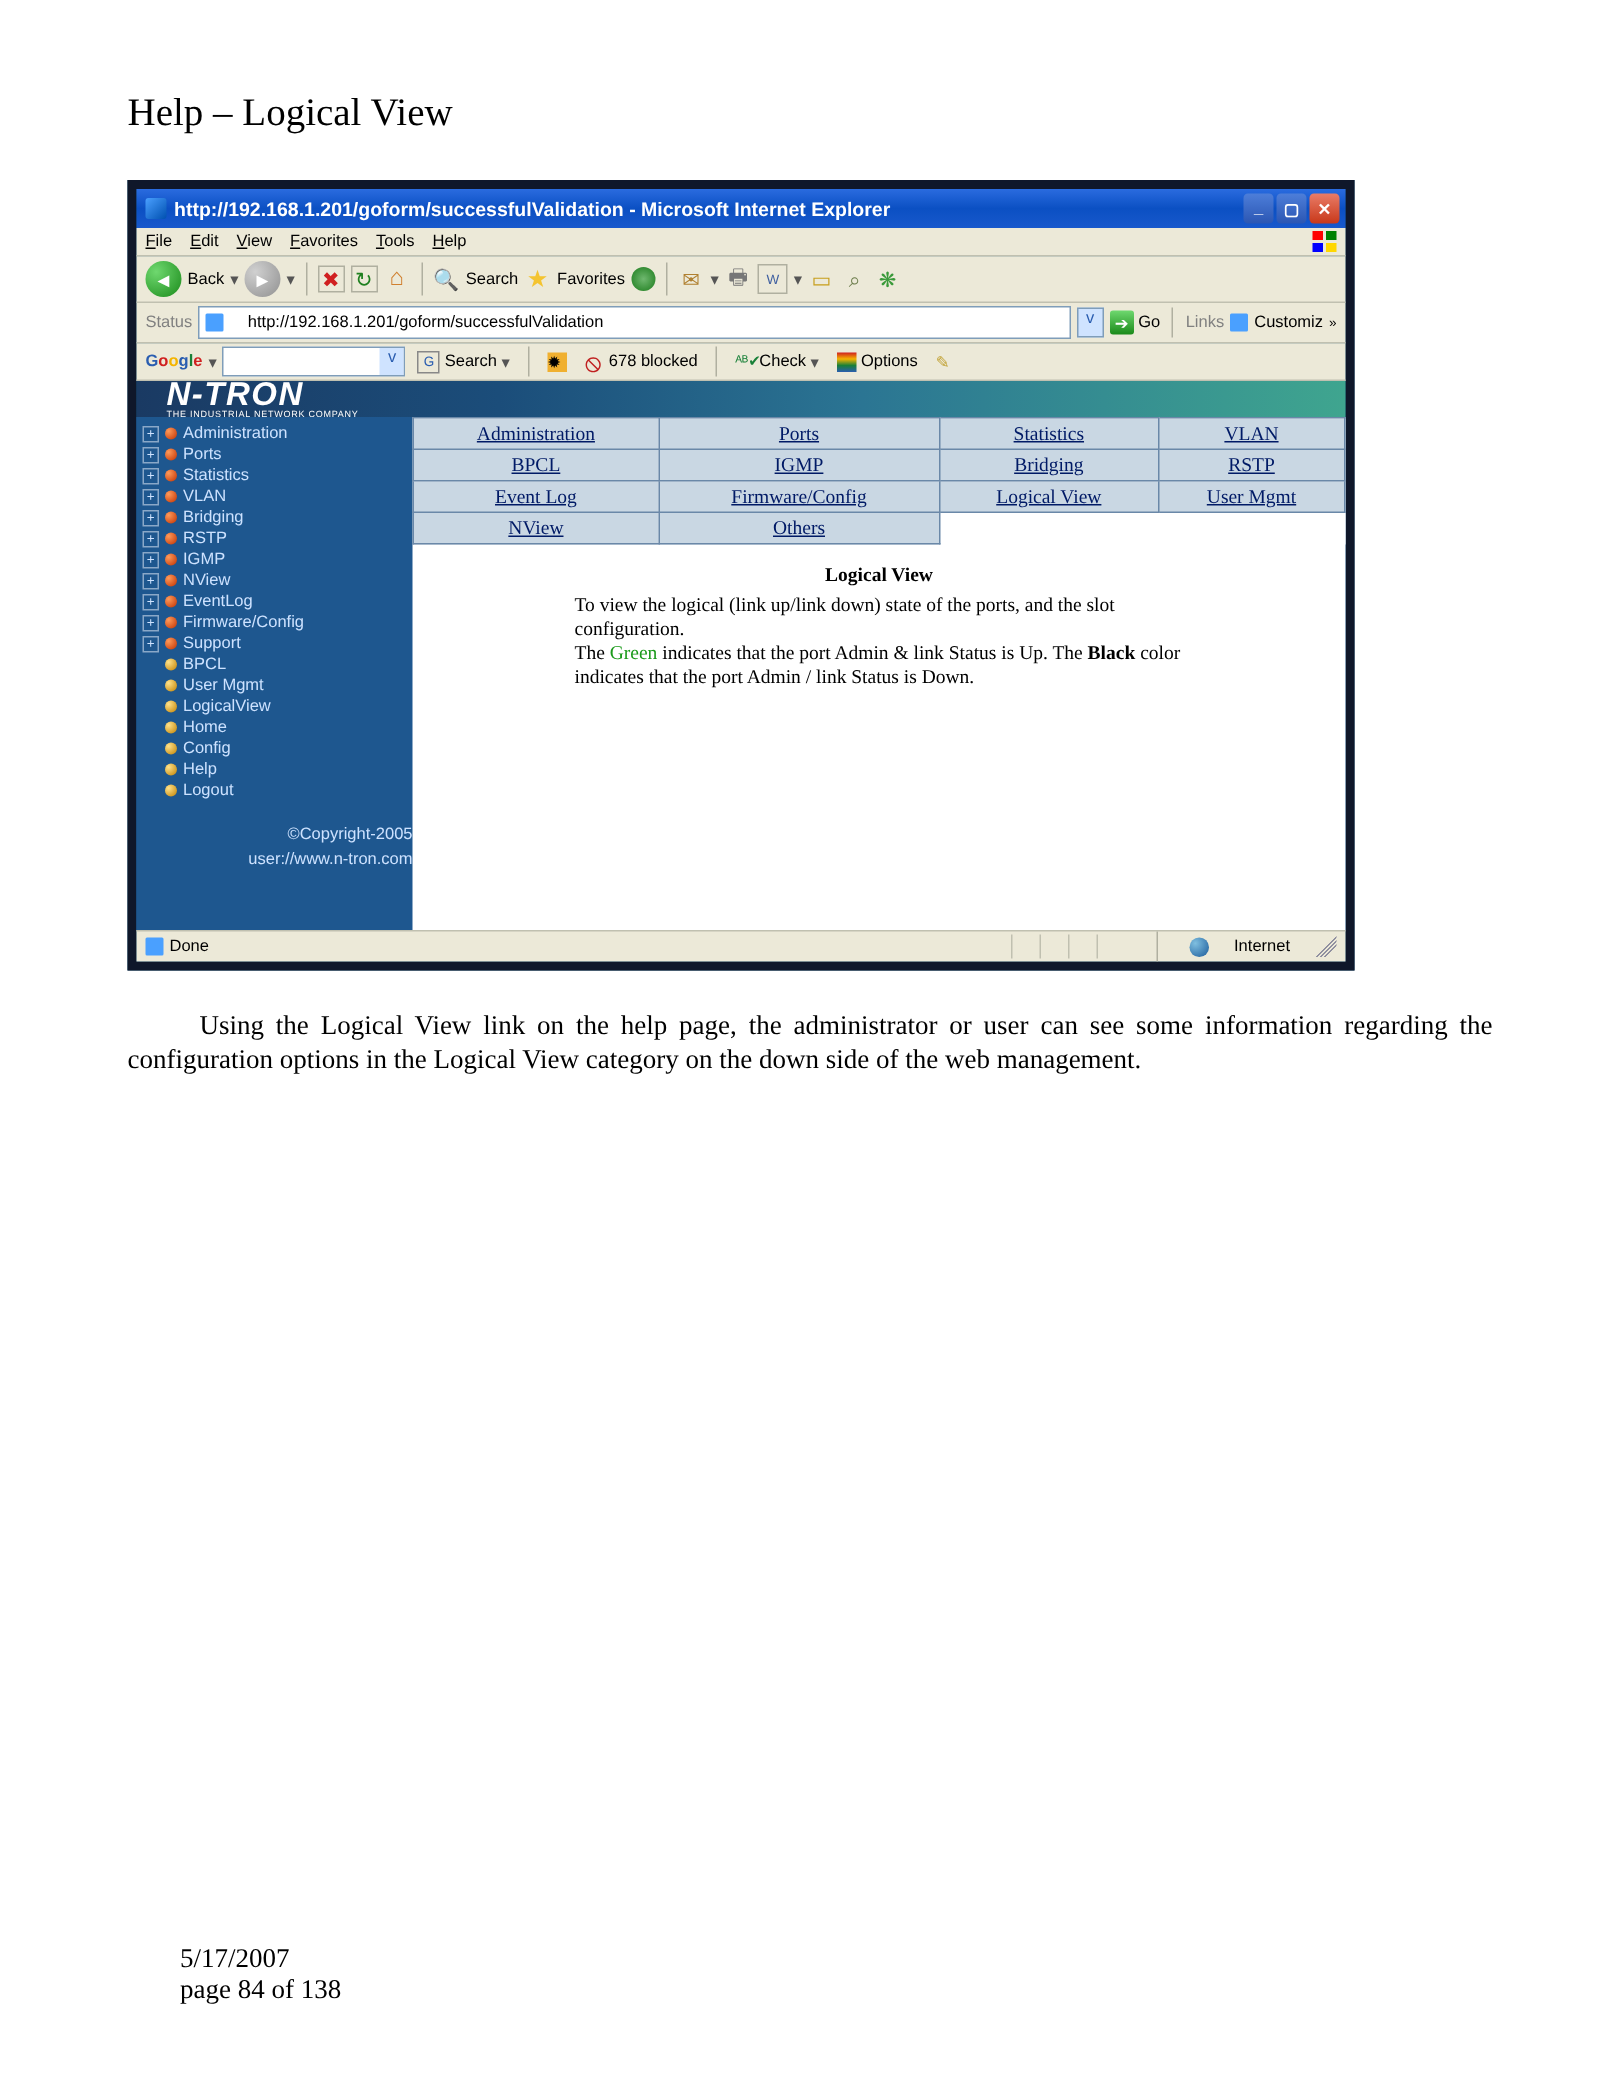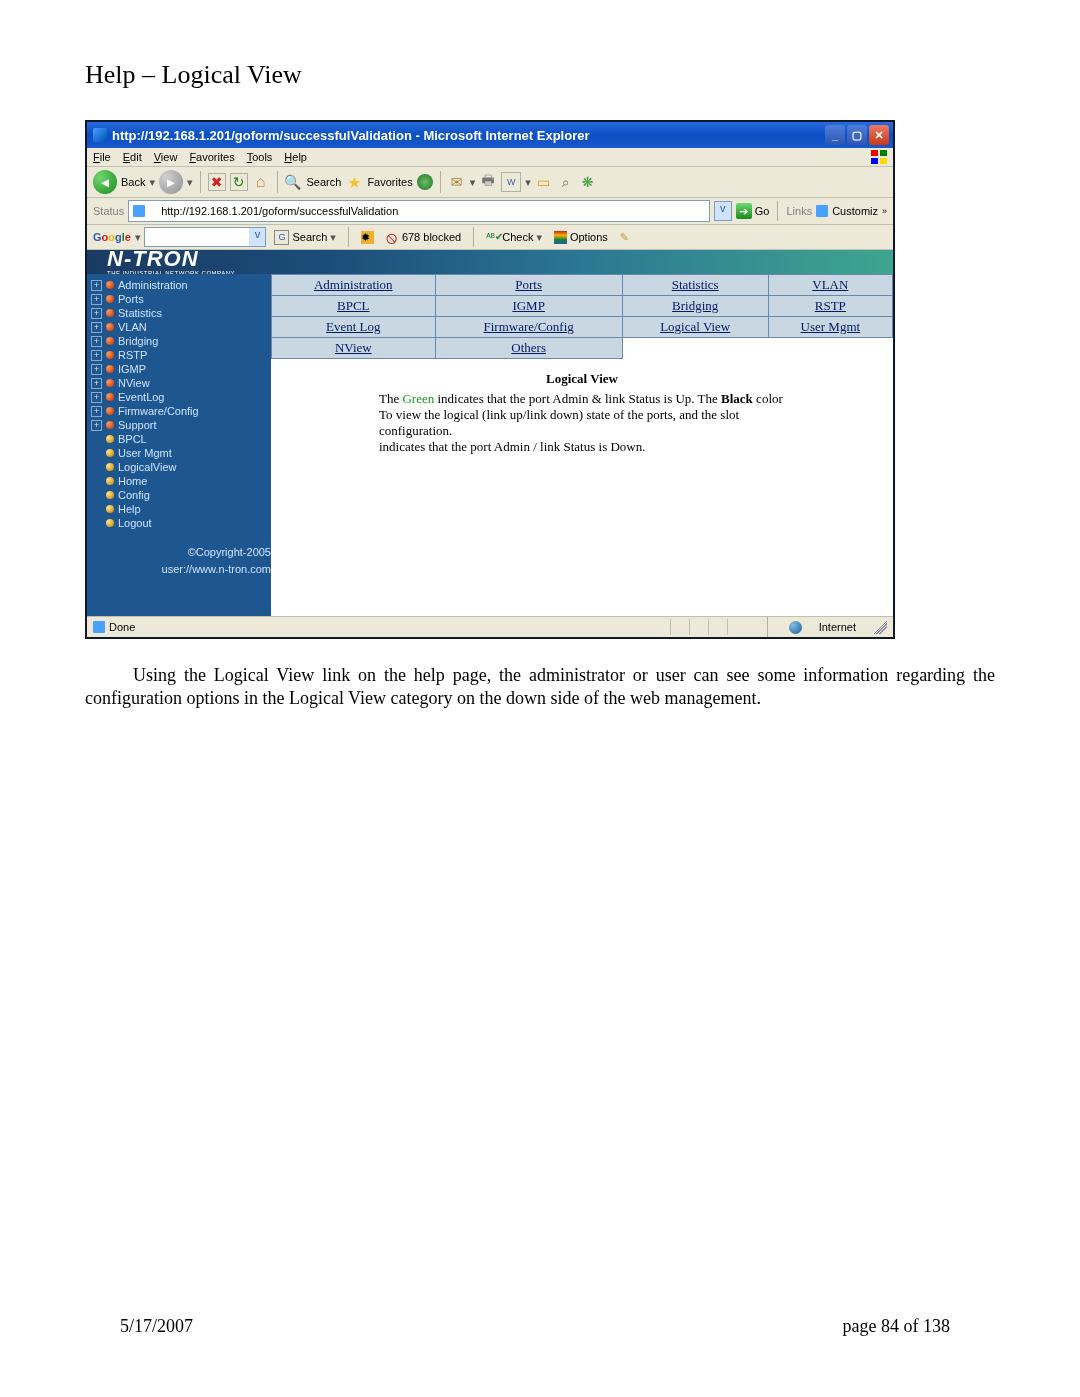--- a/index.html
+++ b/index.html
@@ -13,21 +13,21 @@
   }
   .page {
     padding: 60px 85px 40px 85px;
   }
   h1.page-title {
     font-size: 26px;
     font-weight: normal;
     margin: 0 0 30px 0;
   }
   .browser-window {
-    border: 2px solid #0f172a;
+    border: 6px solid #0f172a;
     width: 806px;
     font-family: Tahoma, Arial, sans-serif;
     font-size: 11px;
     background: #0c4a6e;
     margin-bottom: 25px;
   }
   .titlebar {
     background: linear-gradient(to bottom, #2a6bdf 0%, #0b50c3 50%, #1858cc 100%);
     color: #fff;
     height: 26px;
@@ -241,20 +241,21 @@
   .footer {
     position: absolute;
     bottom: 60px;
     left: 0;
     width: 1080px;
     display:flex;
     justify-content:space-between;
     padding: 0 130px 0 120px;
     box-sizing:border-box;
     font-size: 18px;
+    flex-direction: column;
   }
 </style>
 </head>
 <body>
 
 <div class="page">
   <h1 class="page-title">Help – Logical View</h1>
 
   <div class="browser-window">
 
@@ -495,24 +496,24 @@
             <td><a>Others</a></td>
             <td style="background:#fff;border:none;"></td>
             <td style="background:#fff;border:none;"></td>
           </tr>
         </tbody>
           </table>
 
         <div class="main-body">
           <h3>Logical View</h3>
           <div class="main-paragraph">
+            <div>To view the logical (link up/link down) state of the ports, and the slot configuration.</div>
             <div>
               <span>The </span><span class="green-word">Green</span><span> indicates that the port Admin &amp; link Status is Up. The </span><b>Black</b><span> color</span>
             </div>
-            <div>To view the logical (link up/link down) state of the ports, and the slot configuration.</div>
             <div>indicates that the port Admin / link Status is Down.</div>
           </div>
         </div>
       </div>
     </div>
 
     <div class="statusbar">
       <div class="status-left">
         <span class="page-ie-icon"></span>
         <span>Done</span>

